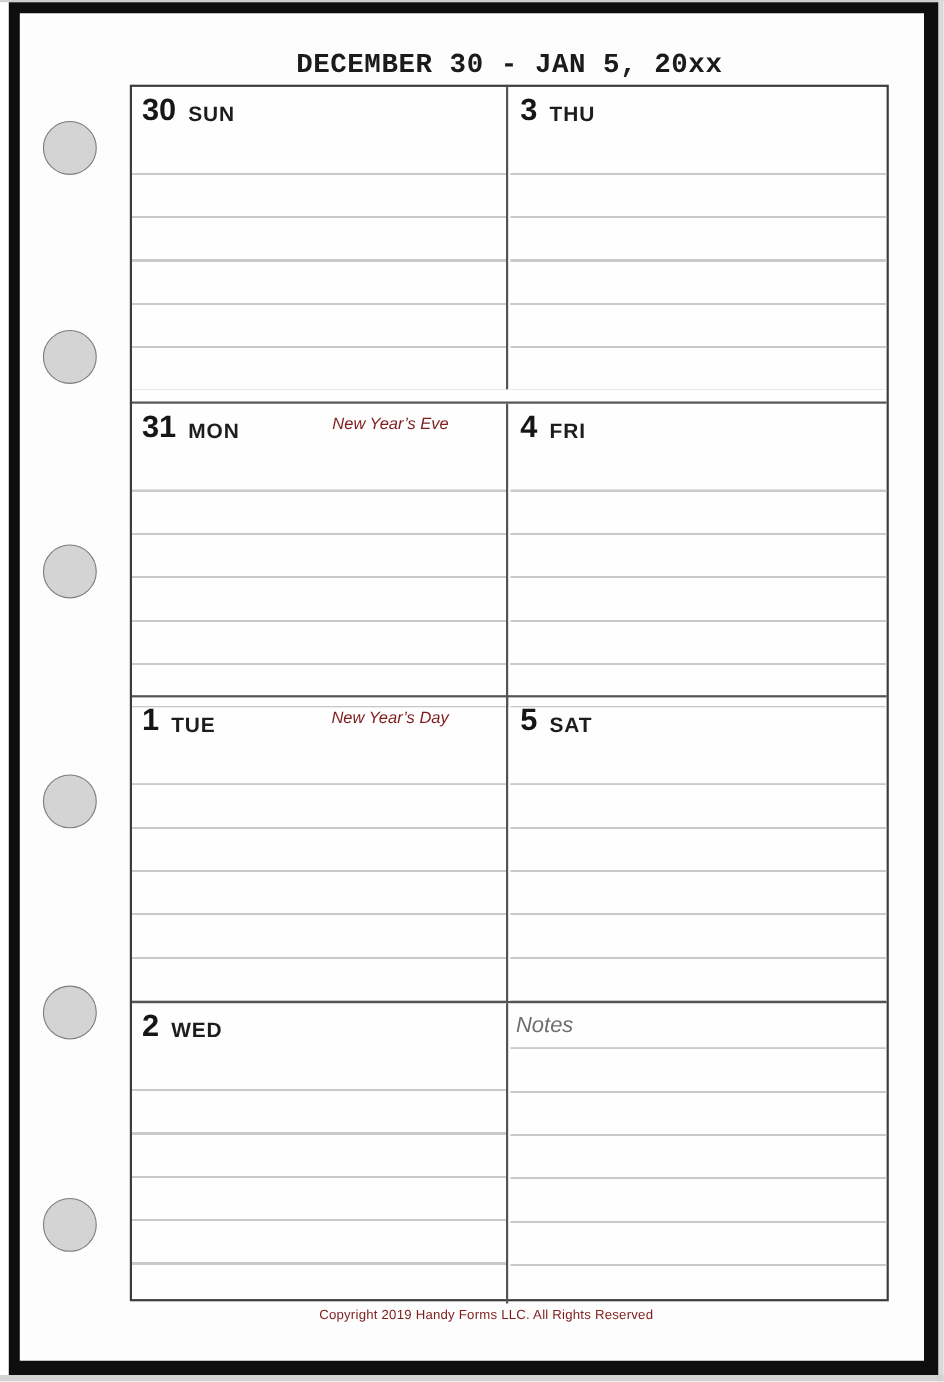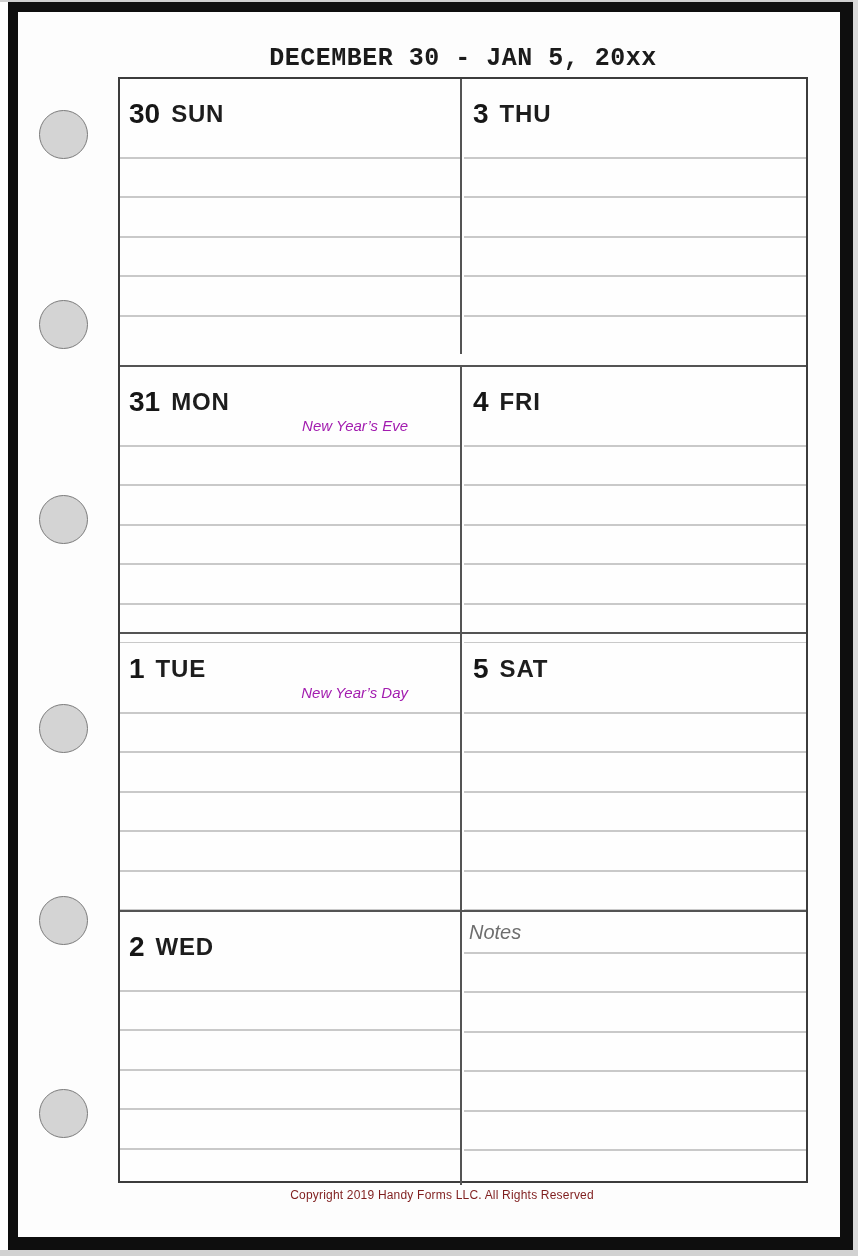--- a/index.html
+++ b/index.html
@@ -30,26 +30,26 @@
   .row  { position:absolute; left:0; right:0; }
   .row-1 { top:0;     height:275px; }
   .row-2 { top:286px; height:278px; border-top:2px solid #545454; }
   .row-3 { top:553px; height:278px; border-top:2px solid #545454; }
   .row-4 { top:831px; height:275px; border-top:2px solid #545454; }
 
   .cell { position:absolute; top:0; bottom:0; }
   .cell.left  { left:0; width:342px; border-right:2px solid #545454; }
   .cell.right { left:344px; right:0; }
 
-  .day-header { display:flex; align-items:center; gap:11px; padding:21px 0 0 9px; }
+  .day-header { display:flex; align-items:flex-end; gap:11px; padding:7px 0 0 9px; }
   .day-num  { font-size:28px; font-weight:bold; color:#161616; line-height:1; }
-  .day-name { font-size:24px; font-weight:bold; letter-spacing:0.8px; color:#1d1d1d; line-height:1; }
+  .day-name { font-size:19px; font-weight:bold; letter-spacing:0.8px; color:#1d1d1d; line-height:1; }
 
   .holiday { position:absolute; top:10px; right:52px; font-size:15px; font-style:italic;
-             color:#a21caf;margin-top:40px; }
+             color:#7f1d1d; }
 
   .ruled { position:absolute; left:0; right:0; top:78px; bottom:0;
            background:repeating-linear-gradient(to bottom, #c9c9c9 0 2px, transparent 2px 39.4px); }
   .ruled-notes { top:40px; }
 
   .notes-label { font-size:20px; font-style:italic; color:#6e6e6e; padding:8px 0 0 5px; line-height:1.2; }
 
   .copyright { position:absolute; left:97px; width:690px; top:1188px; text-align:center;
                font-size:12px; color:#7f1d1d; letter-spacing:0.2px; }
 </style>

